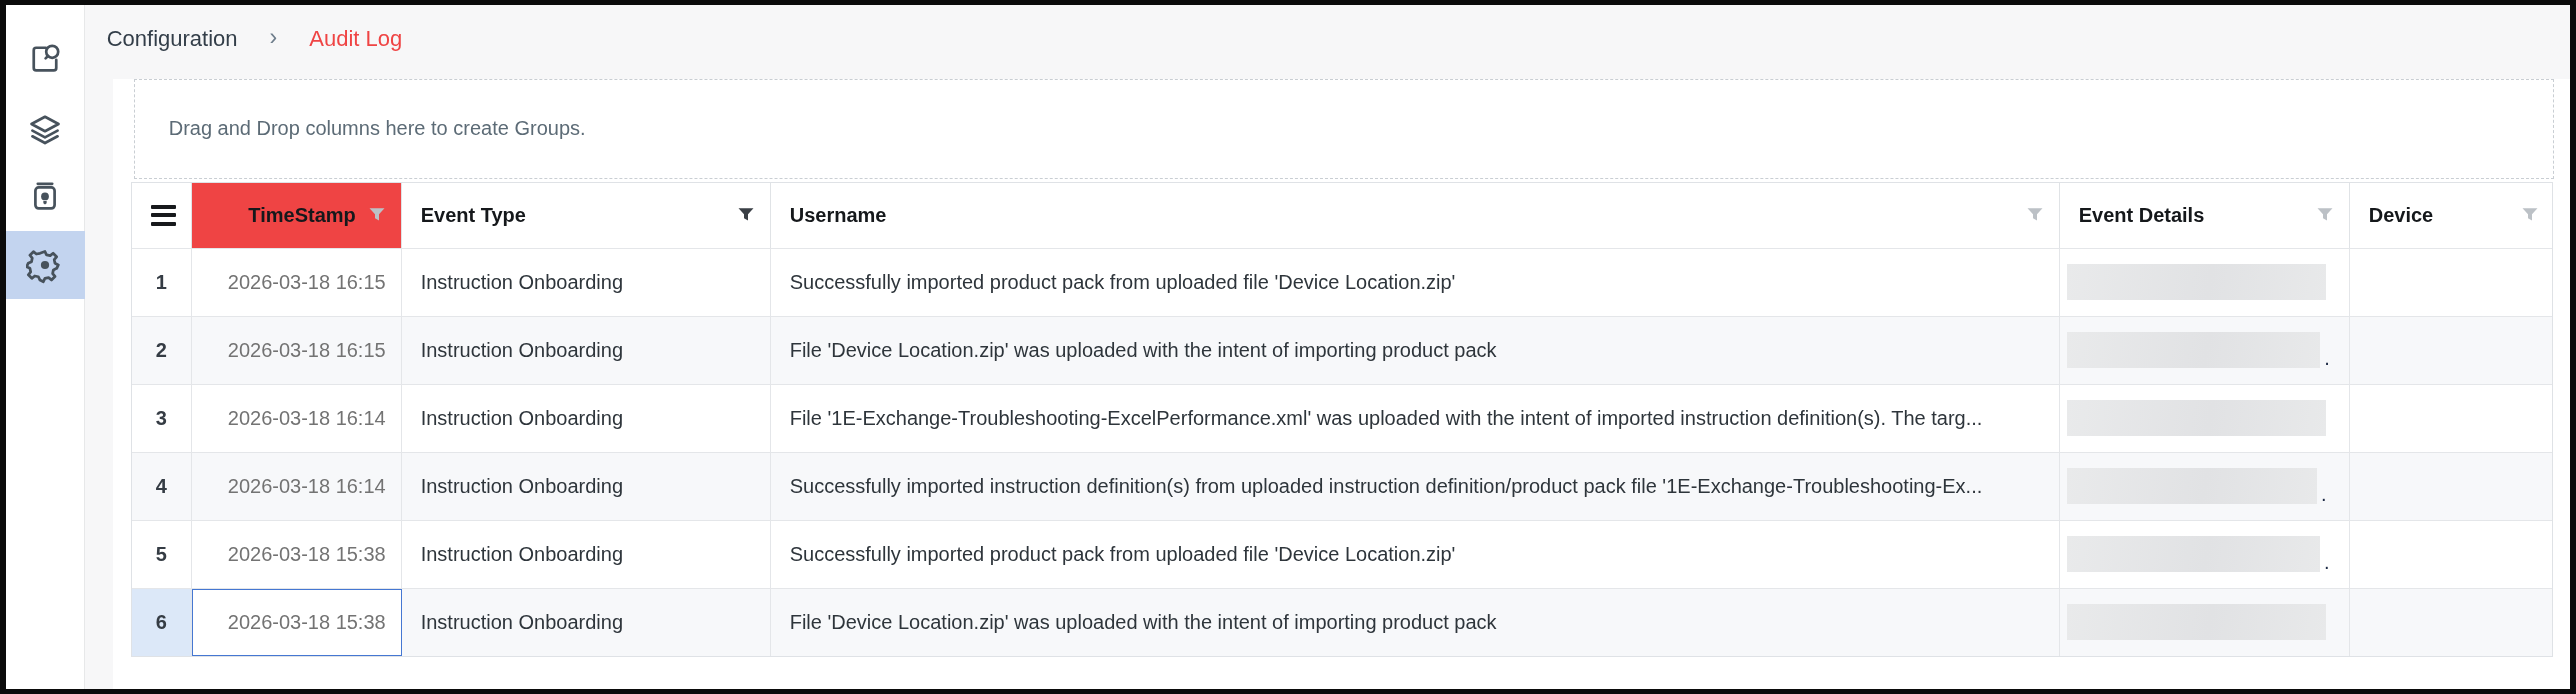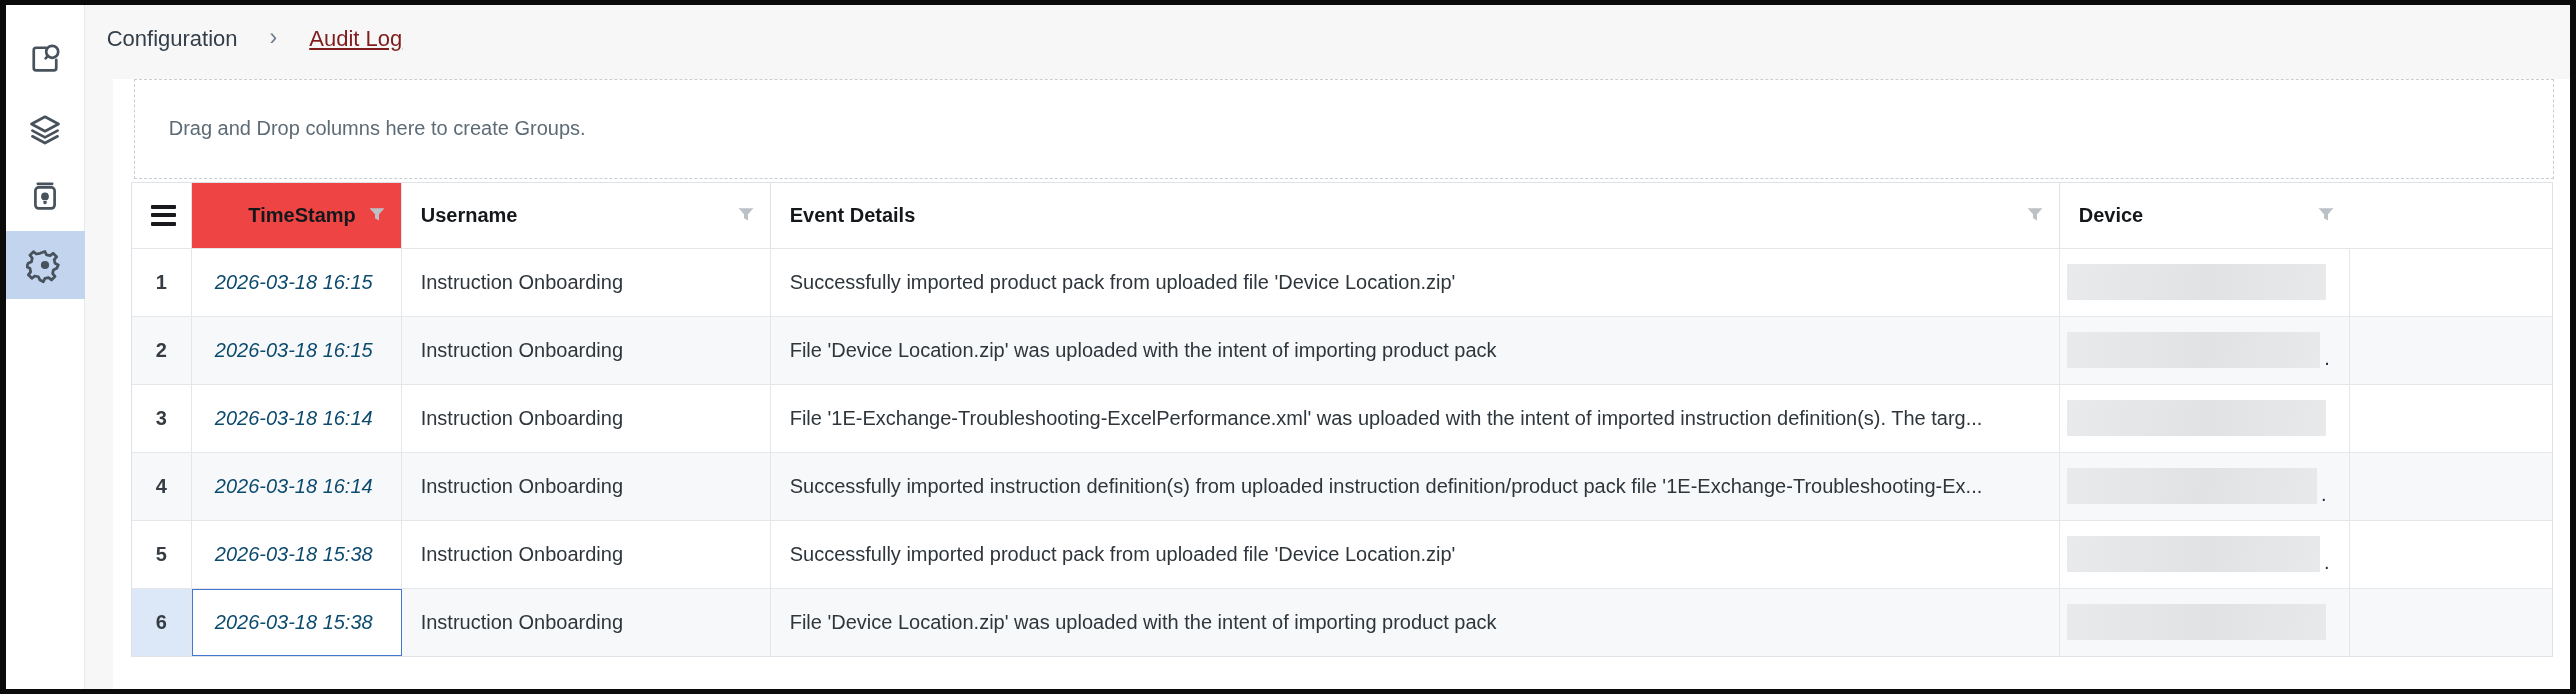--- a/index.html
+++ b/index.html
@@ -14,21 +14,21 @@
   .nav-item { position:absolute; left:0; width:79px; height:69px; display:flex; align-items:center;
               justify-content:center; cursor:pointer; }
   .nav-item.active { background:#c3d4ef; }
   .nav-item svg { display:block; }
 
   
   .breadcrumb { position:absolute; left:101px; top:15.3px; height:38px; display:flex; align-items:center;
                 gap:32px; font-size:22px; }
   .crumb-current { color:#333e49; }
   .crumb-sep { color:#6e7d8b; font-size:23px; line-height:1; transform:translateY(-1.9px); }
-  .crumb-page { color:#7f1d1d;text-decoration:underline; }
+  .crumb-page { color:#ef4444; }
 
   
   .panel { position:absolute; left:107px; top:74px; right:0; height:611px; background:#ffffff; }
 
   .drop-zone { position:absolute; left:21px; top:0; right:16px; height:100px;
                border:1px dashed #c9ced3; display:flex; align-items:center; }
   .drop-zone-label { margin-left:34px; font-size:20px; color:#5c6b76; }
 
   
   .grid { position:absolute; left:18px; top:103px; width:2422px; background:#fff;
@@ -49,21 +49,21 @@
   .funnel.inactive path { fill:#bcc1c6; }
   .funnel.active path { fill:#3a3f45; }
 
   .hamburger { width:25px; display:flex; flex-direction:column; gap:4.8px; margin:0 auto; cursor:pointer; }
   .hamburger i { display:block; height:3.8px; background:#17191c; border-radius:1px; }
 
   .cell { display:flex; align-items:center; border-right:1px solid #e4e6e9; padding:0 19px;
           font-size:20px; color:#2e353b; white-space:nowrap; overflow:hidden; }
   .cell:last-child { border-right:none; }
   .c-num { justify-content:center; font-weight:600; color:#353c44; padding:0; }
-  .c-ts { justify-content:flex-end; color:#0c4a6e; padding-right:28px;font-style:italic; }
+  .c-ts { justify-content:flex-end; color:#737373; padding-right:15px; }
   .c-det { padding-right:25px; text-overflow:clip; }
   .c-user { padding-left:7.6px; }
   .sel-num { background:#dce8f8; }
   .cell-sel { background:#ffffff; outline:1.9px solid #4577d2; outline-offset:-1.9px; z-index:2; }
 
   .redaction { height:36px; background:linear-gradient(100deg,#e9eaeb 0%,#e1e2e4 55%,#e8e9ea 100%); }
   .user-suffix { align-self:flex-end; margin-bottom:13.4px; margin-left:3.8px; color:#1d2a45; font-size:20px; }
 </style>
 </head>
 <body>
@@ -131,20 +131,27 @@
                 <i></i>
               </div>
             </div>
             <div class="h-cell hl align-right">
               <span class="h-label">TimeStamp</span>
               <svg class="funnel inactive" width="20" height="20" viewBox="0 0 16 16">
                 <path d="M2 2.5h12L9.6 7.4v5l-3.2-1.8V7.4z"></path>
               </svg>
             </div>
             <div class="h-cell">
+              <span class="h-label">Event Type</span>
+              <span class="spacer"></span>
+              <svg class="funnel active" width="20" height="20" viewBox="0 0 16 16">
+                <path d="M2 2.5h12L9.6 7.4v5l-3.2-1.8V7.4z"></path>
+              </svg>
+            </div>
+            <div class="h-cell">
               <span class="h-label">Username</span>
               <span class="spacer"></span>
               <svg class="funnel inactive" width="20" height="20" viewBox="0 0 16 16">
                 <path d="M2 2.5h12L9.6 7.4v5l-3.2-1.8V7.4z"></path>
               </svg>
             </div>
             <div class="h-cell">
               <span class="h-label">Event Details</span>
               <span class="spacer"></span>
               <svg class="funnel inactive" width="20" height="20" viewBox="0 0 16 16">

